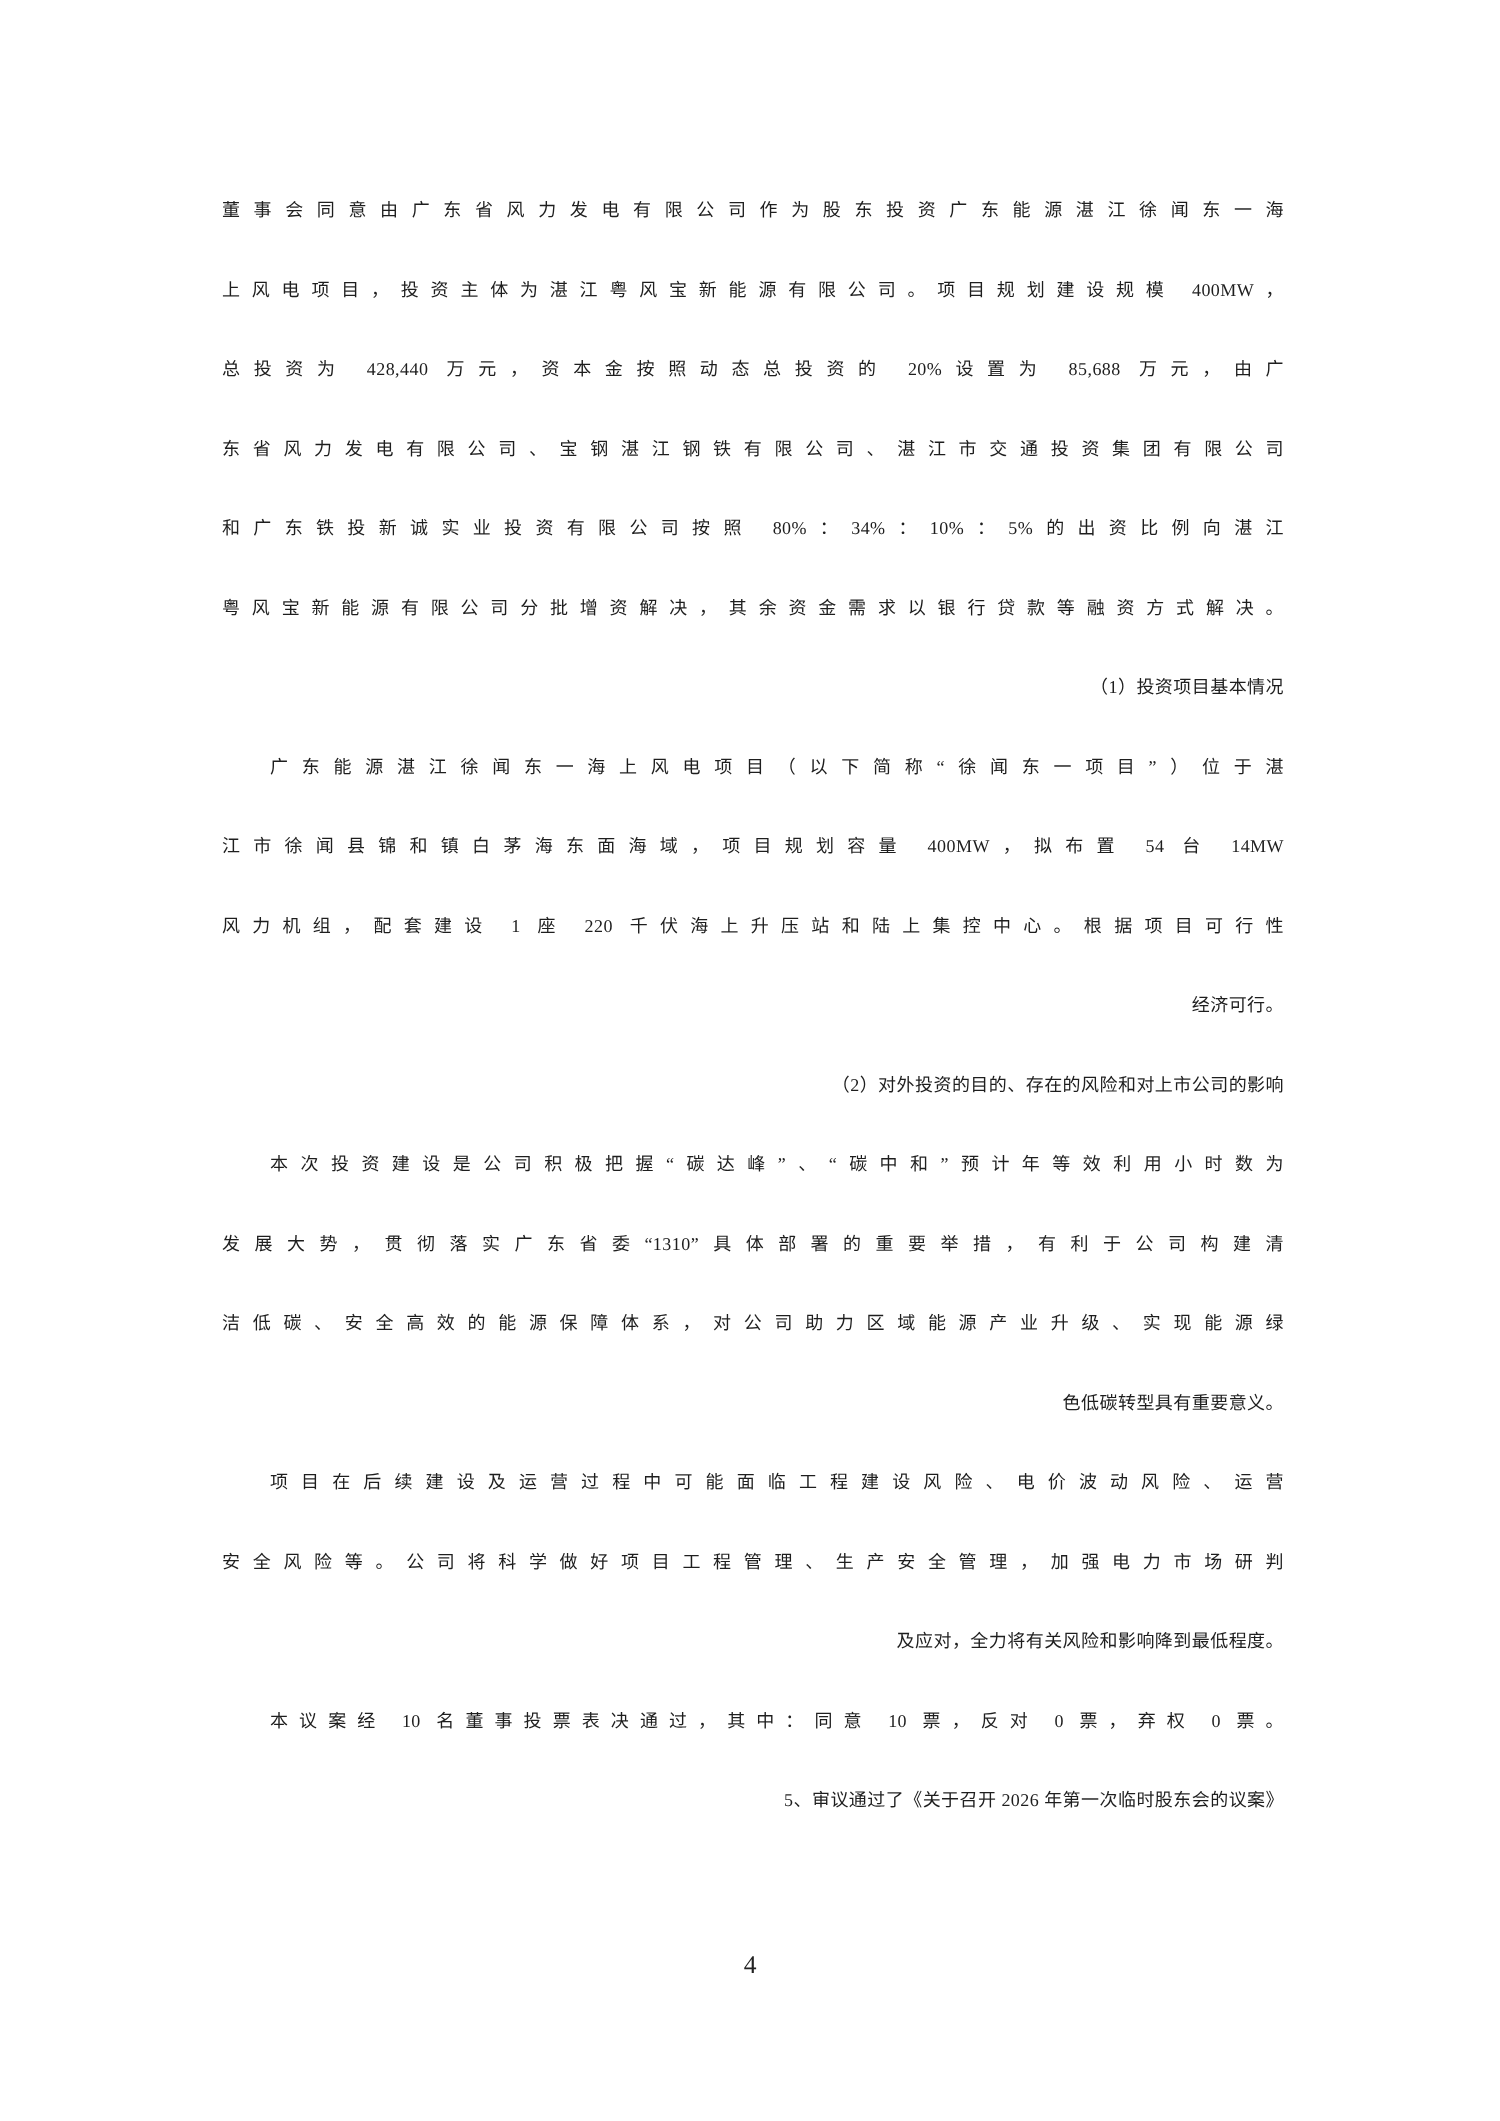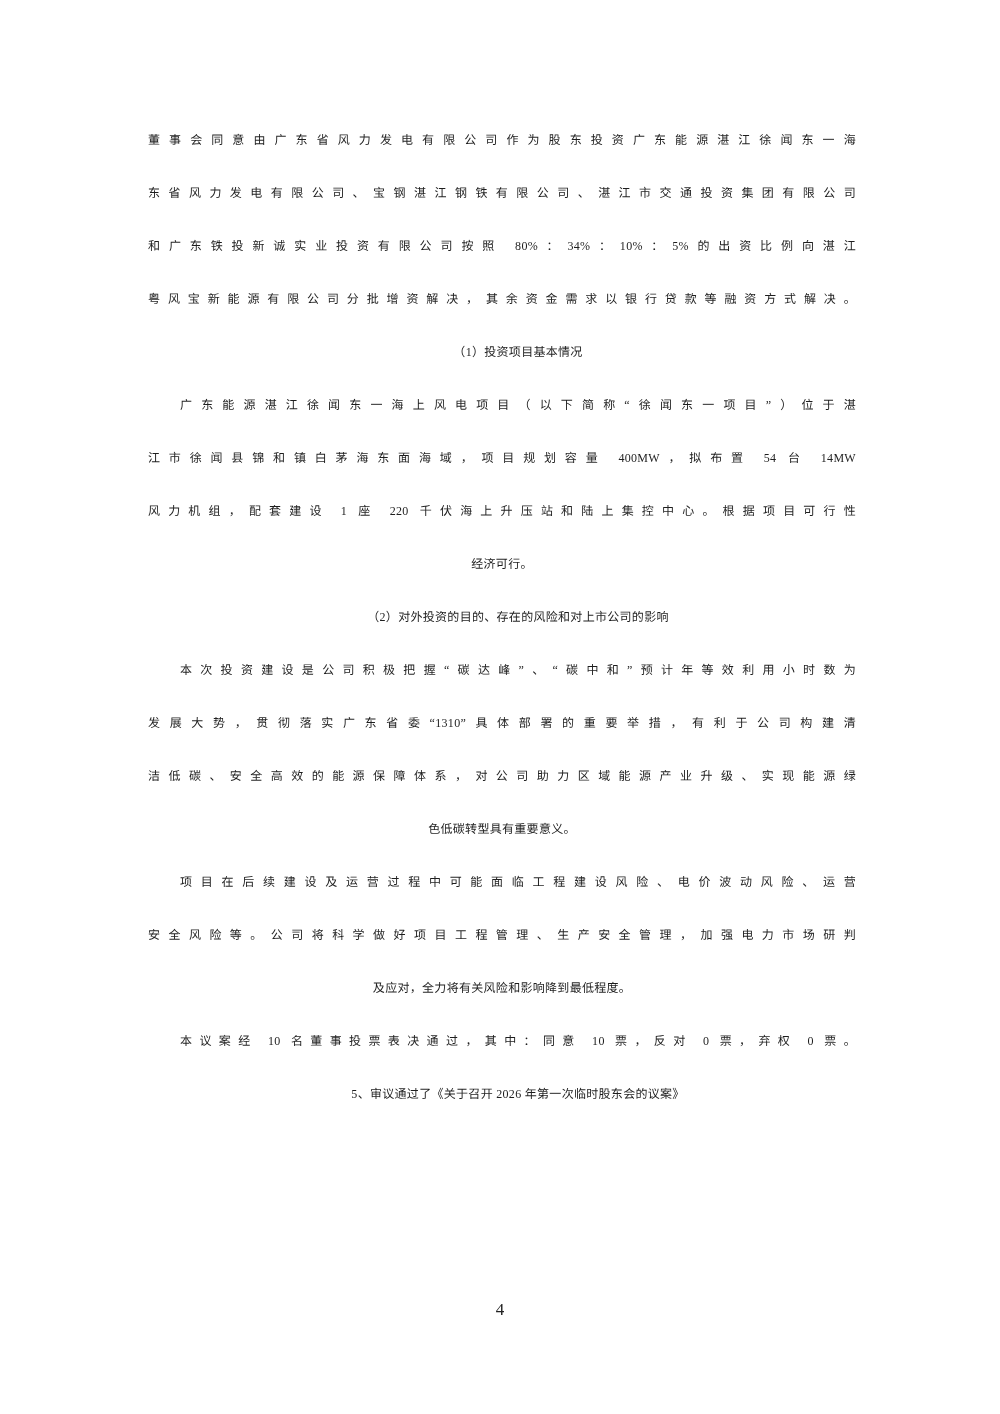--- a/index.html
+++ b/index.html
@@ -26,21 +26,21 @@
     top: 114px;
     width: 708px;
     font-size: 12px;
     line-height: 53px;
     color: #1e1e1e;
     letter-spacing: 0.3px;
   }
   .line {
     height: 53px;
     overflow: visible;
-    text-align: center;
+    text-align: right;
   }
   .line.justify {
     text-align: justify;
     text-align-last: justify;
     text-justify: inter-character;
   }
   .line.indent {
     text-indent: 32px;
   }
   .footer {
@@ -52,20 +52,22 @@
     font-size: 17px;
     color: #222222;
   }
 </style>
 </head>
 <body>
 
 <div class="page">
   <div class="content">
       <div class="line justify">董事会同意由广东省风力发电有限公司作为股东投资广东能源湛江徐闻东一海</div>
+      <div class="line justify">上风电项目，投资主体为湛江粤风宝新能源有限公司。项目规划建设规模 400MW，</div>
+      <div class="line justify">总投资为 428,440 万元，资本金按照动态总投资的 20%设置为 85,688 万元，由广</div>
       <div class="line justify">东省风力发电有限公司、宝钢湛江钢铁有限公司、湛江市交通投资集团有限公司</div>
       <div class="line justify">和广东铁投新诚实业投资有限公司按照 80%：34%：10%：5%的出资比例向湛江</div>
       <div class="line justify">粤风宝新能源有限公司分批增资解决，其余资金需求以银行贷款等融资方式解决。</div>
       <div class="line indent">（1）投资项目基本情况</div>
       <div class="line indent justify">广东能源湛江徐闻东一海上风电项目（以下简称“徐闻东一项目”）位于湛</div>
       <div class="line justify">江市徐闻县锦和镇白茅海东面海域，项目规划容量 400MW，拟布置 54 台 14MW</div>
       <div class="line justify">风力机组，配套建设 1 座 220 千伏海上升压站和陆上集控中心。根据项目可行性</div>
       <div class="line">经济可行。</div>
       <div class="line indent">（2）对外投资的目的、存在的风险和对上市公司的影响</div>
       <div class="line indent justify">本次投资建设是公司积极把握“碳达峰”、“碳中和”预计年等效利用小时数为</div>

